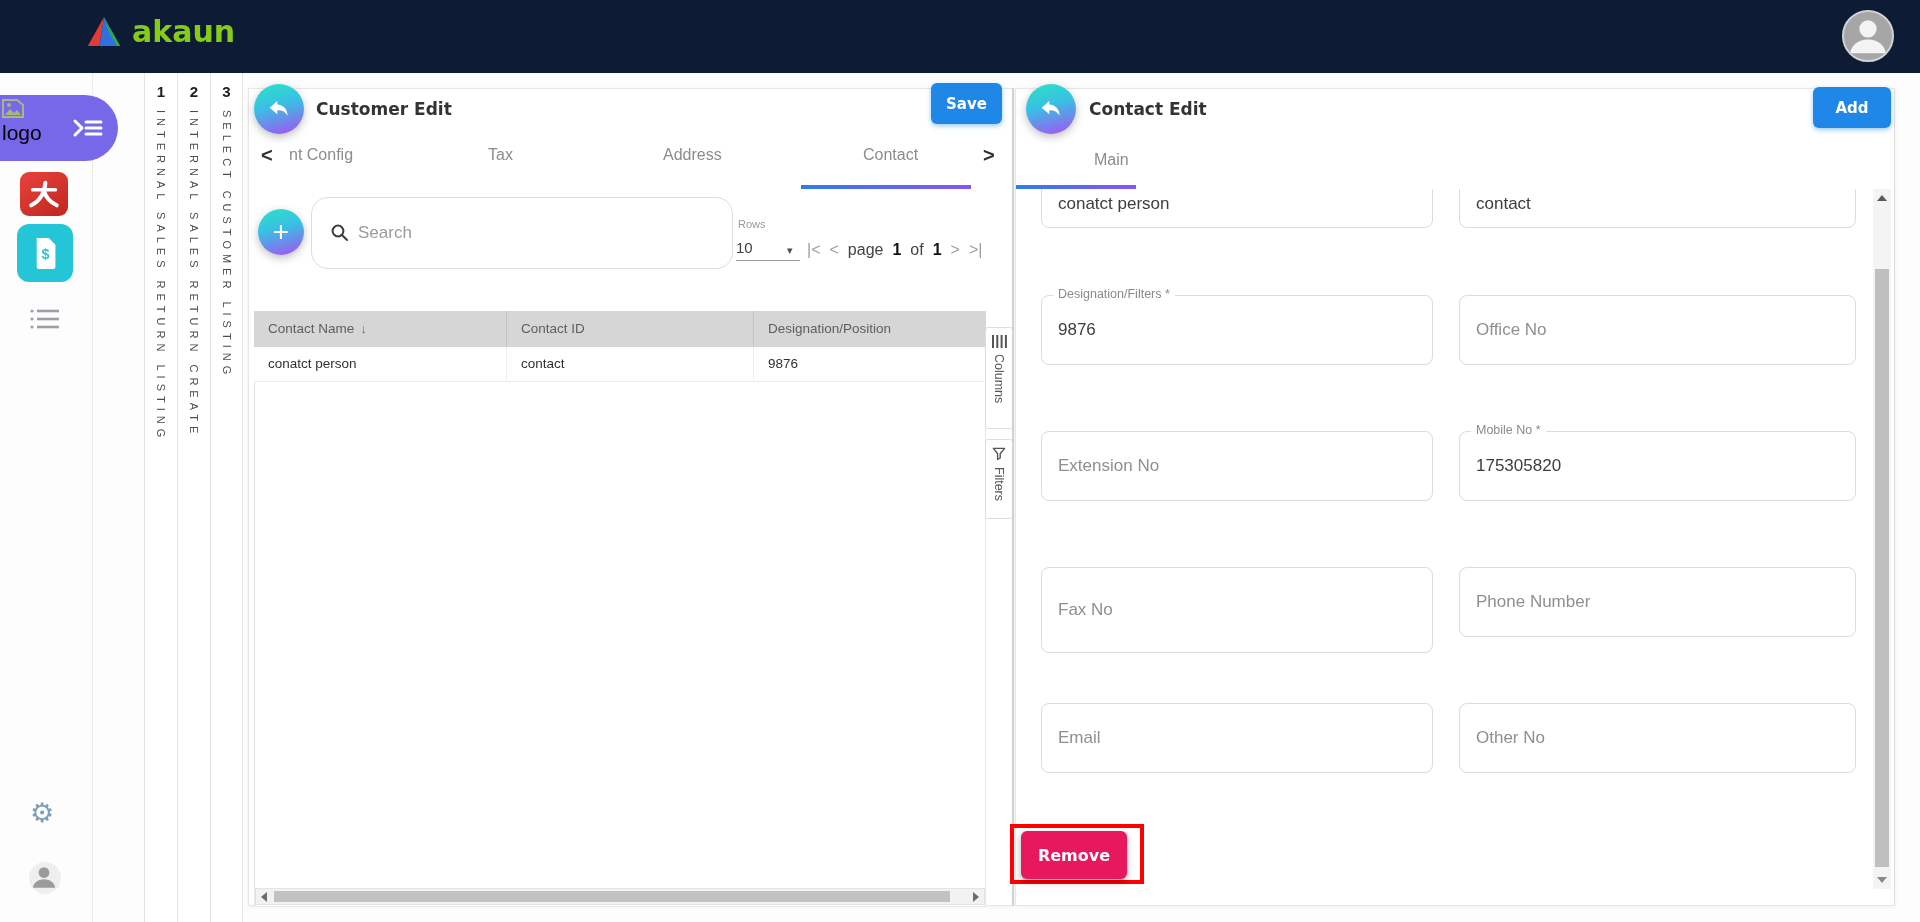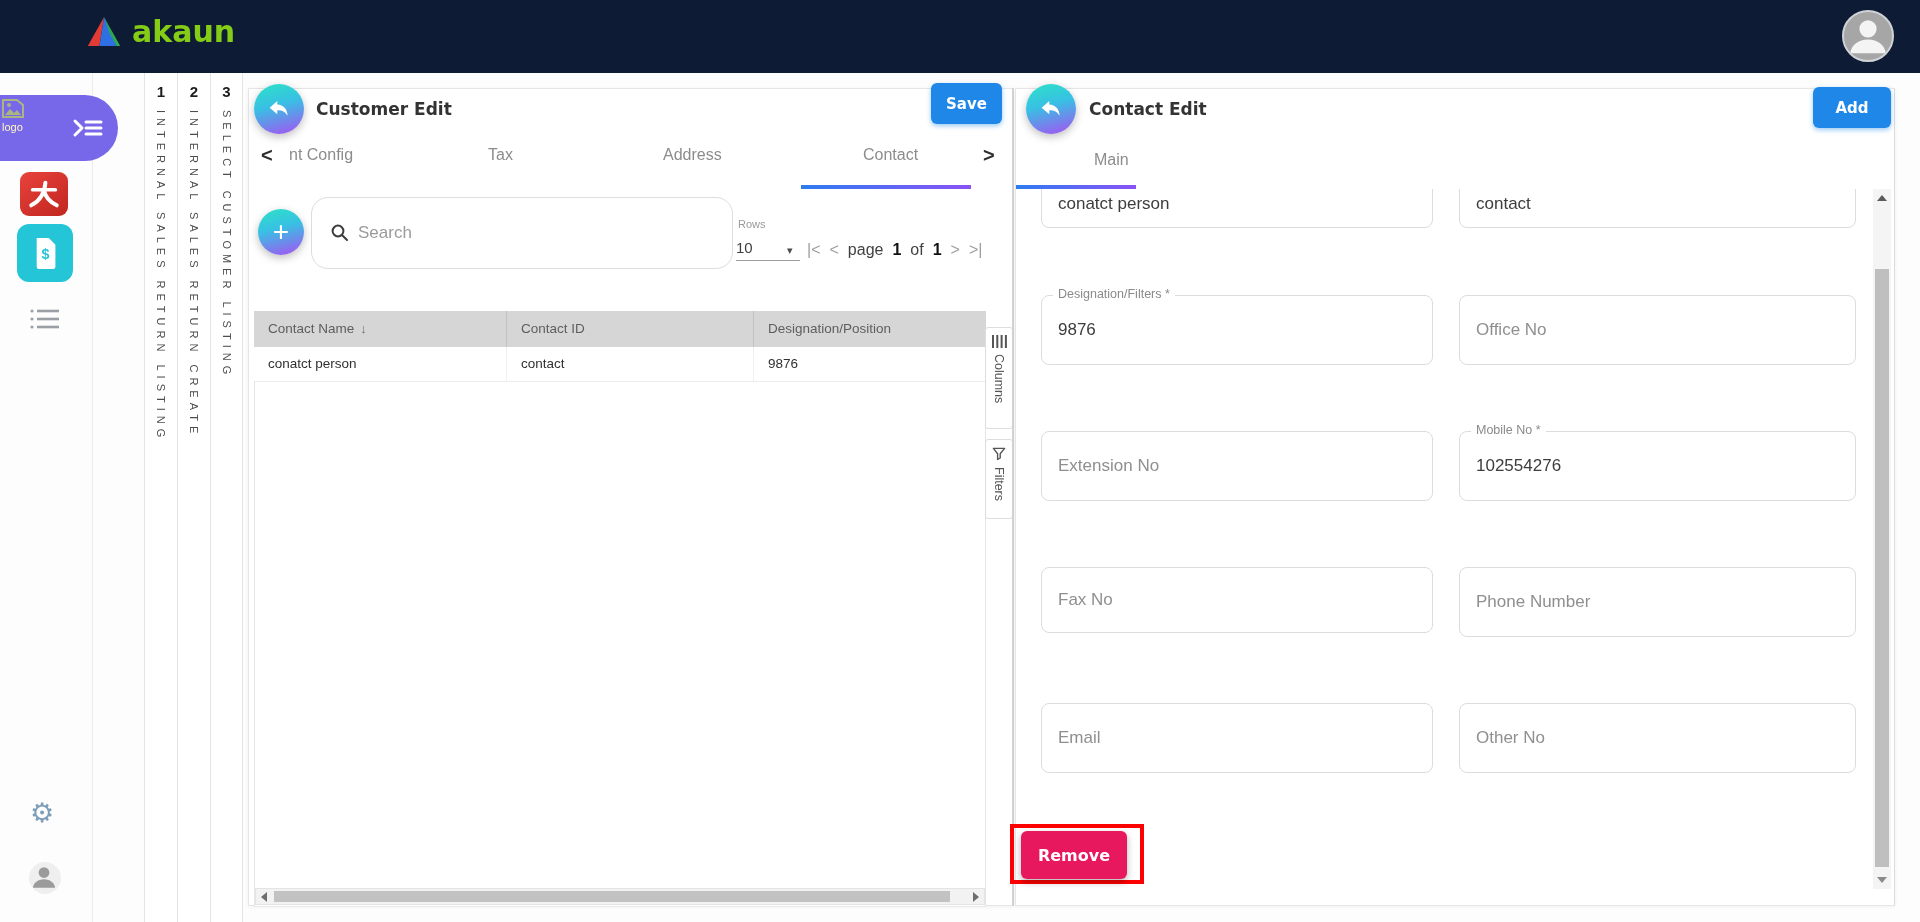--- a/index.html
+++ b/index.html
@@ -13,21 +13,21 @@
   .brand-name { color:#84cc16; font-family:"DejaVu Sans",sans-serif; font-weight:bold;
     font-size:30px; letter-spacing:0px; }
   .hdr-avatar { position:absolute; left:1842px; top:10px; width:52px; height:52px; border-radius:50%;
     background:#a6a6a6; border:2px solid #cfd2d6; overflow:hidden; }
 
   
   .rail-border { position:absolute; left:92px; top:73px; width:1px; height:849px; background:#ececec; }
   .banner { position:absolute; left:0; top:95px; width:118px; height:66px; background:#7668e8;
     border-radius:0 40px 40px 0; z-index:5; display:flex; align-items:center; }
   .banner-left { position:absolute; left:2px; top:4px; }
-  .banner-logo-text { position:absolute; left:2px; top:26px; color:#fef9c3; font-size:11px; }
+  .banner-logo-text { position:absolute; left:2px; top:26px; color:#000000; font-size:21px; }
   .banner-menu { position:absolute; left:72px; top:22px; }
   .tile { position:absolute; border-radius:9px; display:flex; align-items:center; justify-content:center; }
   .tile-red { left:20px; top:172px; width:48px; height:44px;
     background:linear-gradient(145deg,#e8433c,#c0261f); }
   .tile-cyan { left:17px; top:224px; width:56px; height:58px; background:#25c5d8; border-radius:12px; }
   .rail-ico { position:absolute; }
   .gear-glyph { font-size:27px; color:#7d9db8; line-height:1; }
   .rail-avatar { position:absolute; left:29px; top:862px; width:32px; height:32px; border-radius:50%;
     background:#efefef; overflow:hidden; }
 
@@ -320,24 +320,24 @@
     </div>
     <div class="field" style="left:443px; top:206px; width:397px; height:70px;">
       <span class="f-ph">Office No</span>
     </div>
 
     <div class="field" style="left:25px; top:342px; width:392px; height:70px;">
       <span class="f-ph">Extension No</span>
     </div>
     <div class="field" style="left:443px; top:342px; width:397px; height:70px;">
       <span class="f-label">Mobile No *</span>
-      <span class="f-value">102554276</span>
-    </div>
-
-    <div class="field" style="left:25px; top:478px; width:392px; height:66px;">
+      <span class="f-value">175305820</span>
+    </div>
+
+    <div class="field" style="left:25px; top:478px; width:392px; height:86px;">
       <span class="f-ph">Fax No</span>
     </div>
     <div class="field" style="left:443px; top:478px; width:397px; height:70px;">
       <span class="f-ph">Phone Number</span>
     </div>
 
     <div class="field" style="left:25px; top:614px; width:392px; height:70px;">
       <span class="f-ph">Email</span>
     </div>
     <div class="field" style="left:443px; top:614px; width:397px; height:70px;">

